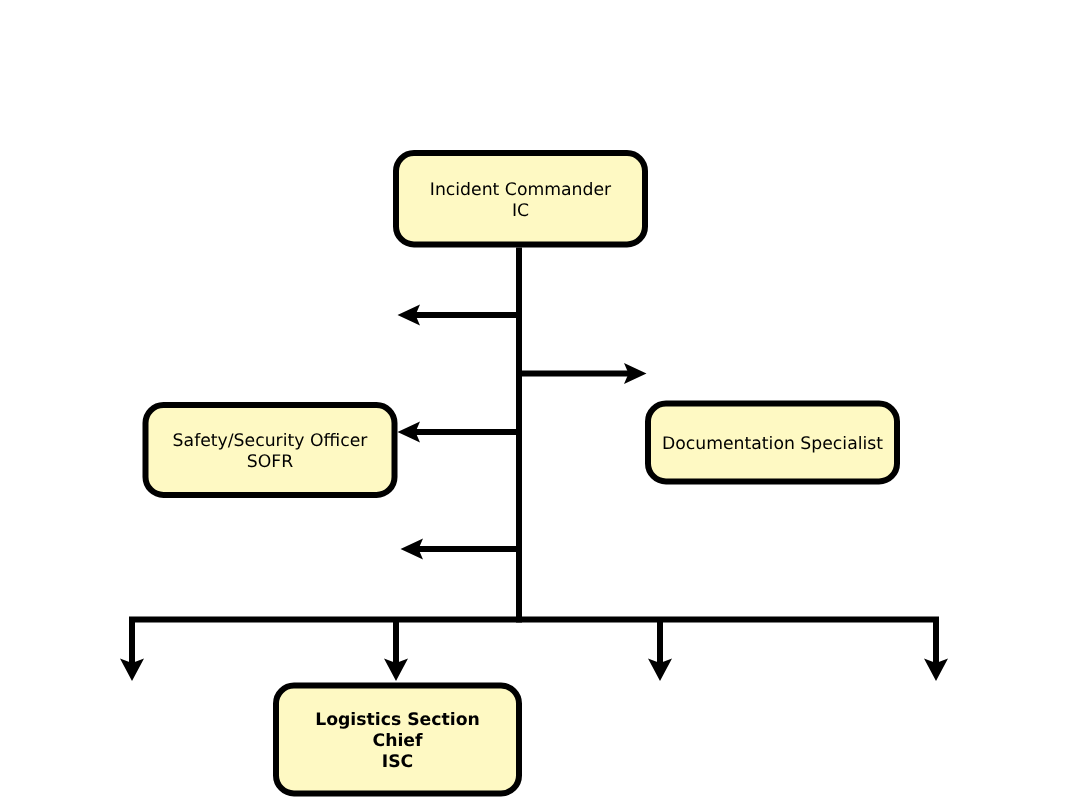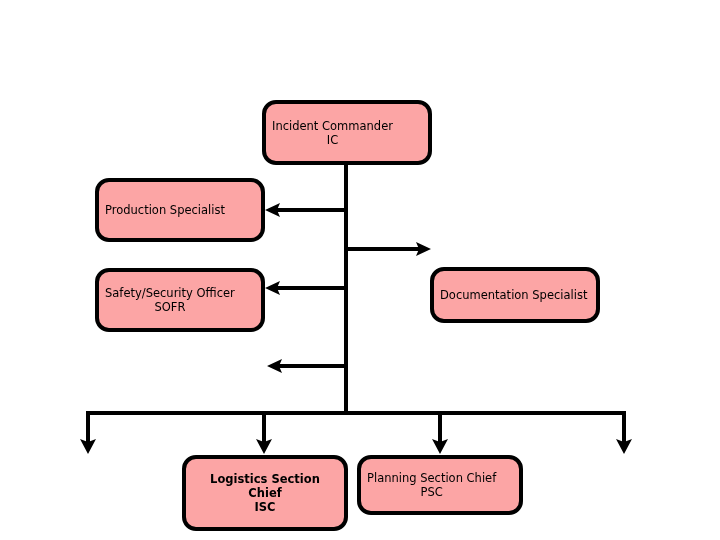--- a/index.html
+++ b/index.html
@@ -11,26 +11,26 @@
     position: relative;
     width: 720px;
     height: 540px;
     background: #ffffff;
     overflow: hidden;
     font-family: "DejaVu Sans", sans-serif;
   }
   .node {
     position: absolute;
     box-sizing: border-box;
-    background: #fca5a5;
+    background: #fef9c3;
     border: 4px solid #000000;
     border-radius: 14px;
     display: flex;
     align-items: center;
-    justify-content: flex-start;
+    justify-content: center;
     text-align: center;
     color: #000000;
     font-size: 11.5px;
     line-height: 14px;
     z-index: 3;
   }
   .node .label {
     display: block;
     padding: 0 6px;
     white-space: pre-line;
@@ -83,39 +83,32 @@
 
     <line x1="624" y1="413" x2="624" y2="444" stroke="#000000" stroke-width="4"></line>
     <path d="M 624 454 L 616 439 L 624 442 L 632 439 z" fill="#000000"></path>
   </svg>
 
   <div class="node" id="node-incident-commander" style="left: 262px; top: 100px; width: 170px; height: 65px;">
     <span class="label">Incident Commander
 IC</span>
   </div>
 
-  <div class="node" id="node-production-specialist" style="left: 95px; top: 178px; width: 170px; height: 64px;">
-    <span class="label">Production Specialist</span>
-  </div>
 
   <div class="node" id="node-documentation-specialist" style="left: 430px; top: 221px; width: 170px; height: 56px; margin-top: 46px;">
     <span class="label">Documentation Specialist</span>
   </div>
 
   <div class="node" id="node-safety-security-officer" style="left: 95px; top: 268px; width: 170px; height: 64px;">
     <span class="label">Safety/Security Officer
 SOFR</span>
   </div>
 
 
 
   <div class="node" id="node-logistics-section-chief" style="left: 182px; top: 455px; width: 166px; height: 76px; font-weight: bold;">
     <span class="label">Logistics Section Chief
 ISC</span>
   </div>
 
-  <div class="node" id="node-planning-section-chief" style="left: 357px; top: 455px; width: 166px; height: 60px;">
-    <span class="label">Planning Section Chief
-PSC</span>
-  </div>
 
 
 </div>
 
 </body></html>

